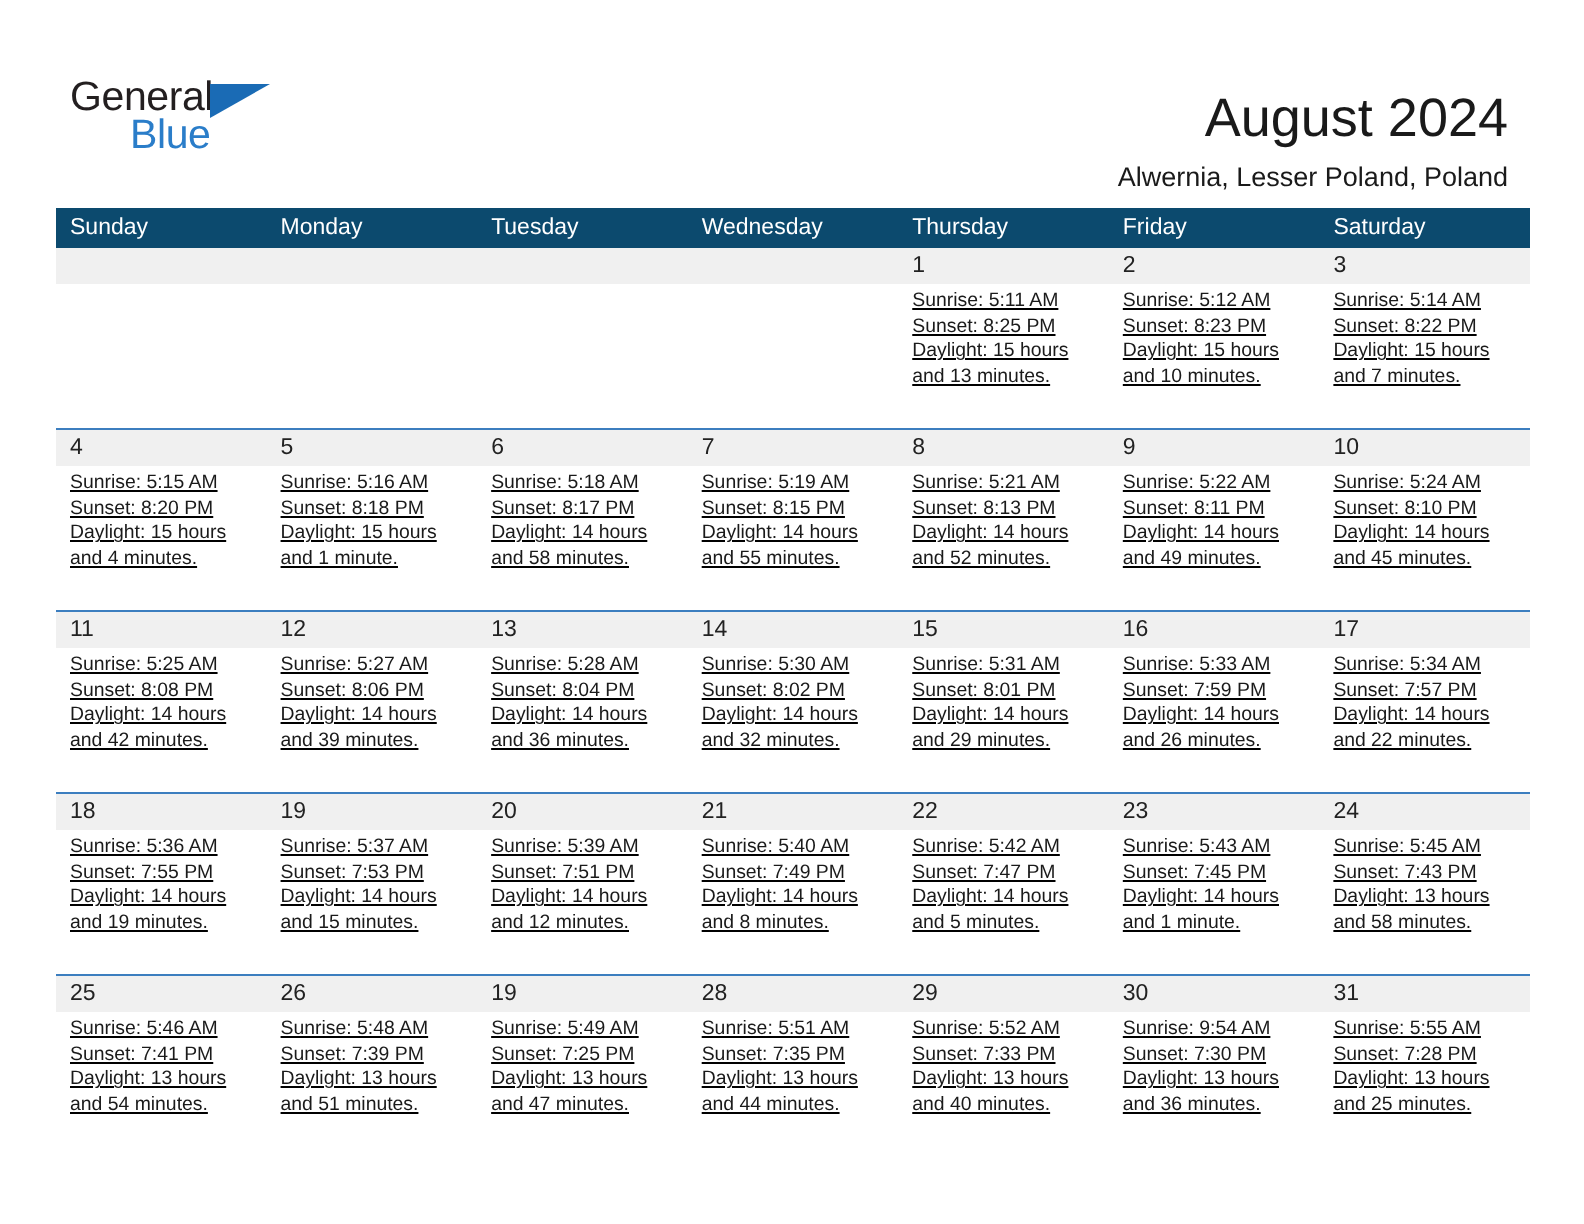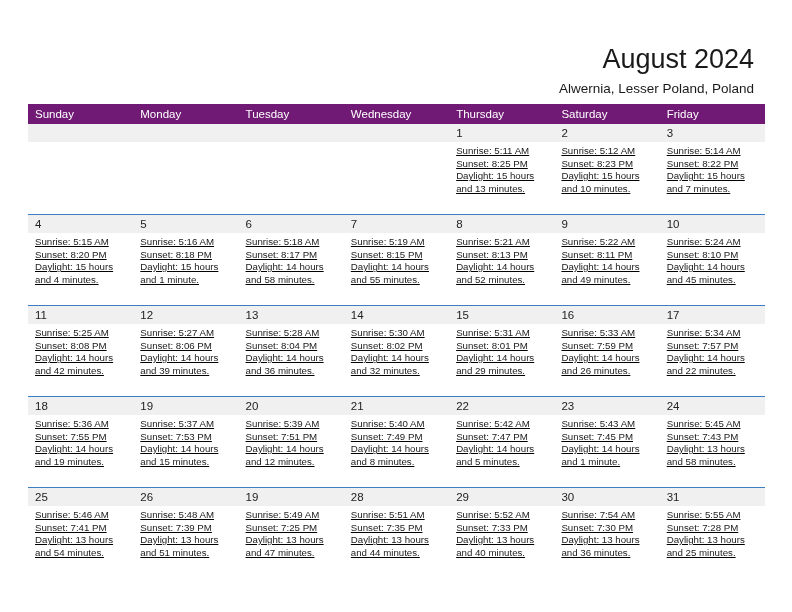--- a/index.html
+++ b/index.html
@@ -88,21 +88,21 @@
     position: absolute;
     left: 28px;
     top: 104px;
     width: 737px;
   }
 
   .dow-row {
     display: flex;
     width: 100%;
     height: 20px;
-    background: #701a75;
+    background: #0c4a6e;
   }
   .dow-cell {
     flex: 1 1 0;
     color: #ffffff;
     font-size: 11.5px;
     line-height: 20px;
     padding-left: 7px;
     overflow: hidden;
     white-space: nowrap;
   }
@@ -146,38 +146,43 @@
   }
   .week.r1 { border-top: none; }
 </style>
 </head>
 <body>
 
 <div id="page">
 
   <div class="top-bar">
 
+    <div class="logo">
+      <span class="logo-general">General</span>
+      <span class="logo-tri"></span>
+      <span class="logo-blue">Blue</span>
+    </div>
 
     <div class="title-block">
       <div class="cal-title">August 2024</div>
       <div class="cal-subtitle">Alwernia, Lesser Poland, Poland</div>
     </div>
 
   </div>
 
   <div class="calendar">
 
     <div class="dow-row">
       <div class="dow-cell">Sunday</div>
       <div class="dow-cell">Monday</div>
       <div class="dow-cell">Tuesday</div>
       <div class="dow-cell">Wednesday</div>
       <div class="dow-cell">Thursday</div>
+      <div class="dow-cell">Friday</div>
       <div class="dow-cell">Saturday</div>
-      <div class="dow-cell">Friday</div>
     </div>
 
     <div id="weeks-host">
         <div class="week r1">
           <div class="week-inner">
             <div class="day empty">
               <span class="num"></span>
               <div class="lines">
                 <div></div>
                 <div></div>
@@ -485,21 +490,21 @@
               <div class="lines">
                 <div>Sunrise: 5:52 AM</div>
                 <div>Sunset: 7:33 PM</div>
                 <div>Daylight: 13 hours</div>
                 <div>and 40 minutes.</div>
               </div>
             </div>
             <div class="day">
               <span class="num">30</span>
               <div class="lines">
-                <div>Sunrise: 7:54 AM</div>
+                <div>Sunrise: 9:54 AM</div>
                 <div>Sunset: 7:30 PM</div>
                 <div>Daylight: 13 hours</div>
                 <div>and 36 minutes.</div>
               </div>
             </div>
             <div class="day">
               <span class="num">31</span>
               <div class="lines">
                 <div>Sunrise: 5:55 AM</div>
                 <div>Sunset: 7:28 PM</div>

